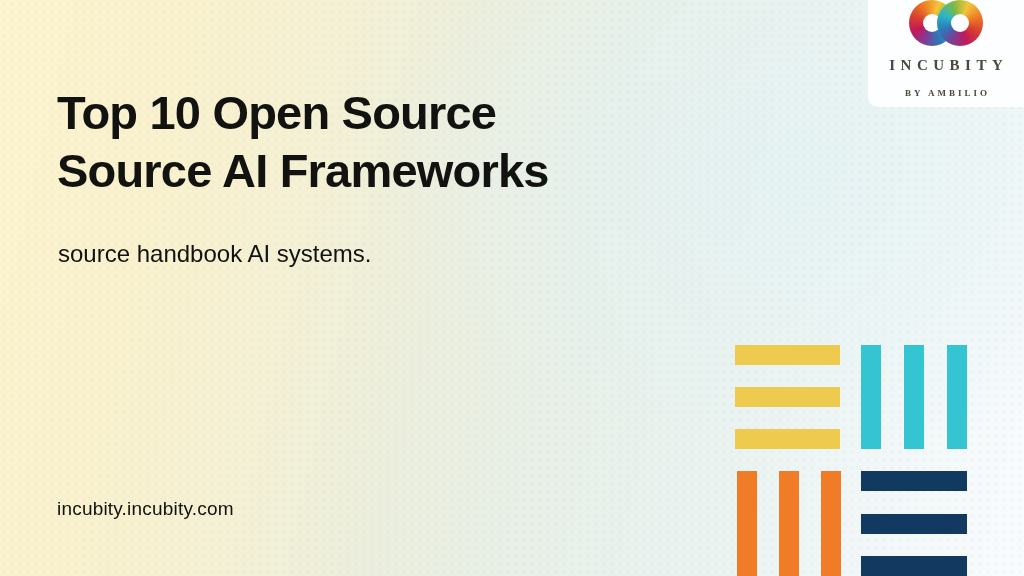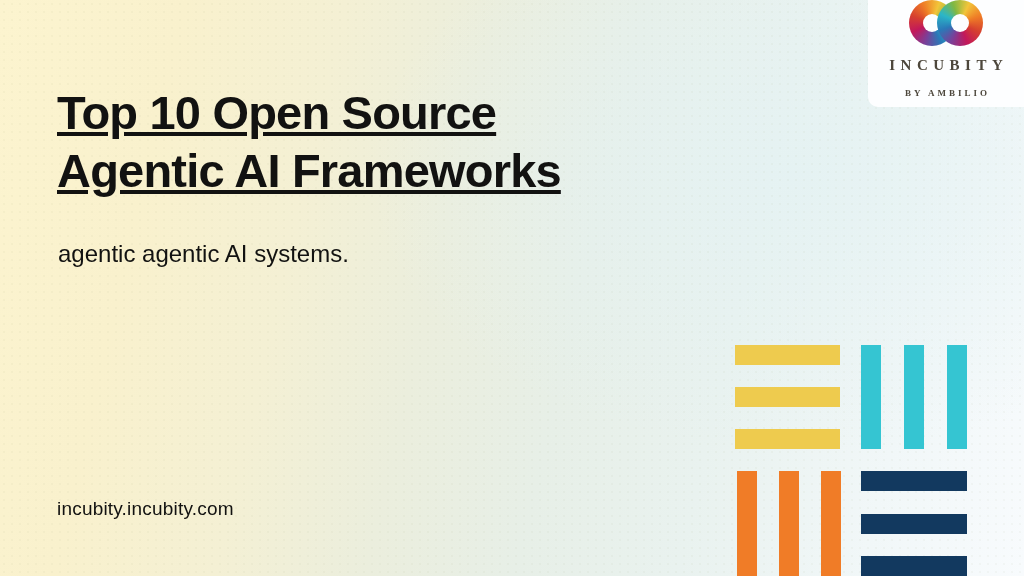--- a/index.html
+++ b/index.html
@@ -20,21 +20,21 @@
     background-image: radial-gradient(circle, rgba(150,160,115,0.12) 1px, transparent 1.3px);
     background-size: 8px 8px;
     opacity:.5;
   }
 
   .title {
     position:absolute; left:57px; top:84px;
     font-size:47px; line-height:58px; font-weight:700;
     letter-spacing:-0.8px; color:var(--text,#0e0e0e);
   }
-  .title .t-line { display:block;text-decoration:underline; }
+  .title .t-line { display:block; }
 
   .subtitle {
     position:absolute; left:58px; top:237px;
     font-size:24px; line-height:33px; font-weight:400;
     color:var(--text,#1c1c1a);
   }
   .subtitle .s-line { display:block; }
 
   .website {
     position:absolute; left:57px; top:498px;
@@ -80,25 +80,25 @@
   .q-navy   { left:126px; top:126px; width:106px; height:105px; }
 </style>
 </head>
 <body>
 
 <div class="slide">
   <div class="texture"></div>
 
   <h1 class="title">
     <span class="t-line">Top 10 Open Source</span>
-    <span class="t-line">Agentic AI Frameworks</span>
+    <span class="t-line">Source AI Frameworks</span>
   </h1>
 
   <p class="subtitle">
-    <span class="s-line">agentic agentic AI systems.</span>
+    <span class="s-line">source handbook AI systems.</span>
   </p>
 
   <div class="website">incubity.incubity.com</div>
 
   <div class="logo-box">
     <div class="infinity">
       <span class="ring ring-left" style="background: conic-gradient(from 335deg, rgb(239, 125, 38), rgb(242, 197, 58), rgb(127, 184, 67), rgb(43, 182, 199), rgb(42, 121, 184), rgb(123, 63, 152), rgb(194, 24, 91), rgb(214, 64, 47), rgb(239, 125, 38));"></span>
       <span class="ring ring-right" style="background: conic-gradient(from 25deg, rgb(242, 197, 58), rgb(239, 125, 38), rgb(214, 64, 47), rgb(194, 24, 91), rgb(123, 63, 152), rgb(42, 121, 184), rgb(43, 182, 199), rgb(127, 184, 67), rgb(242, 197, 58));"></span>
     </div>
     <div class="brand">INCUBITY</div>

